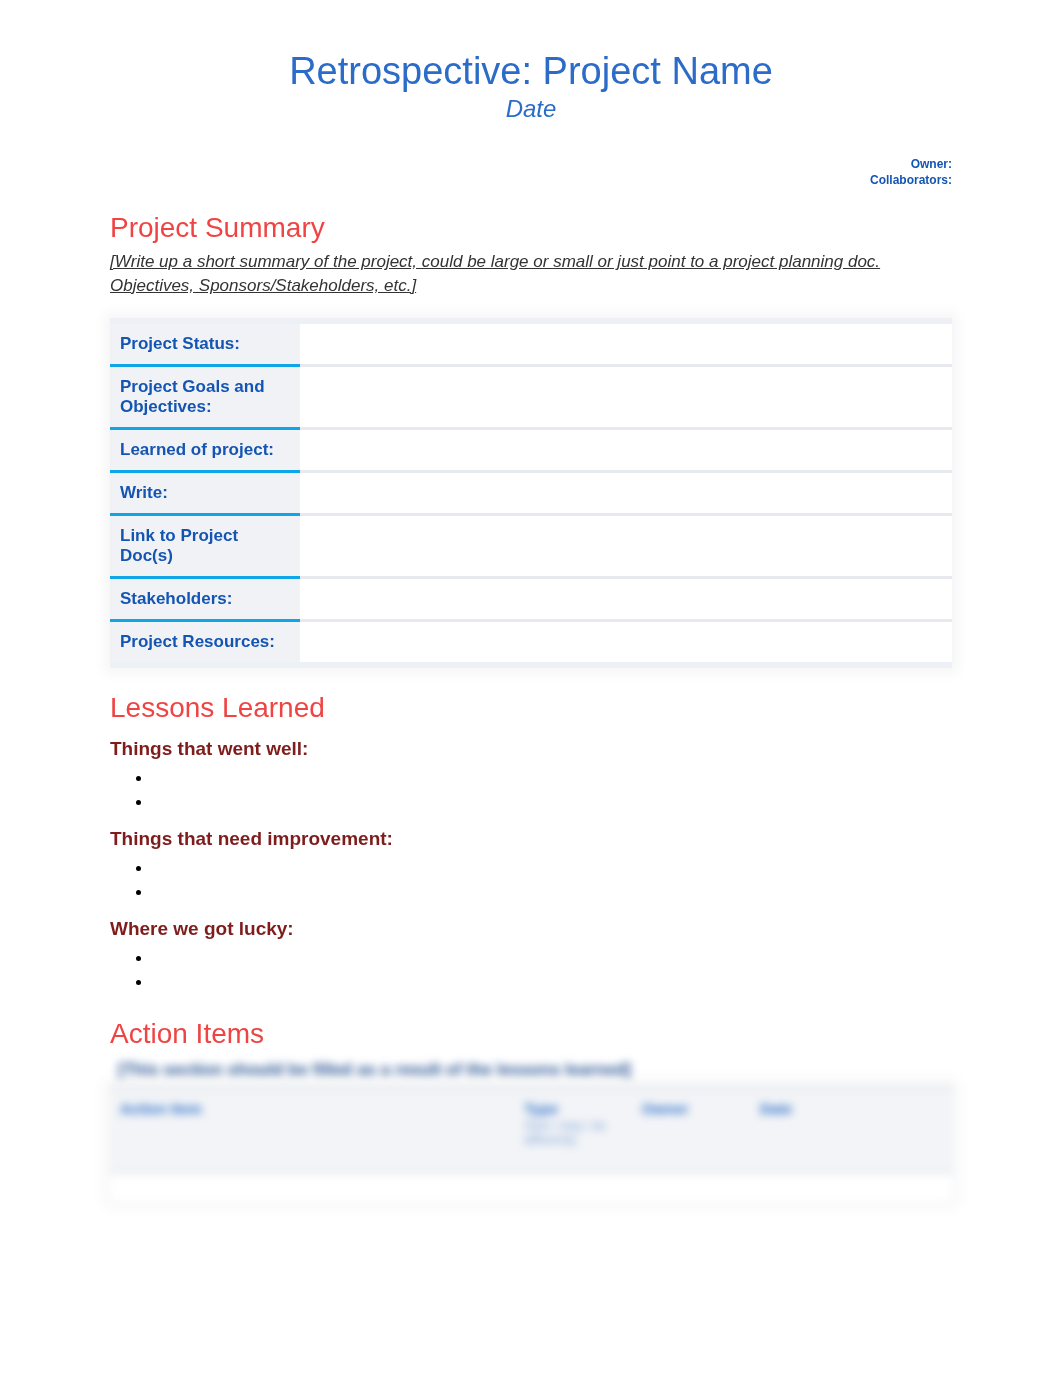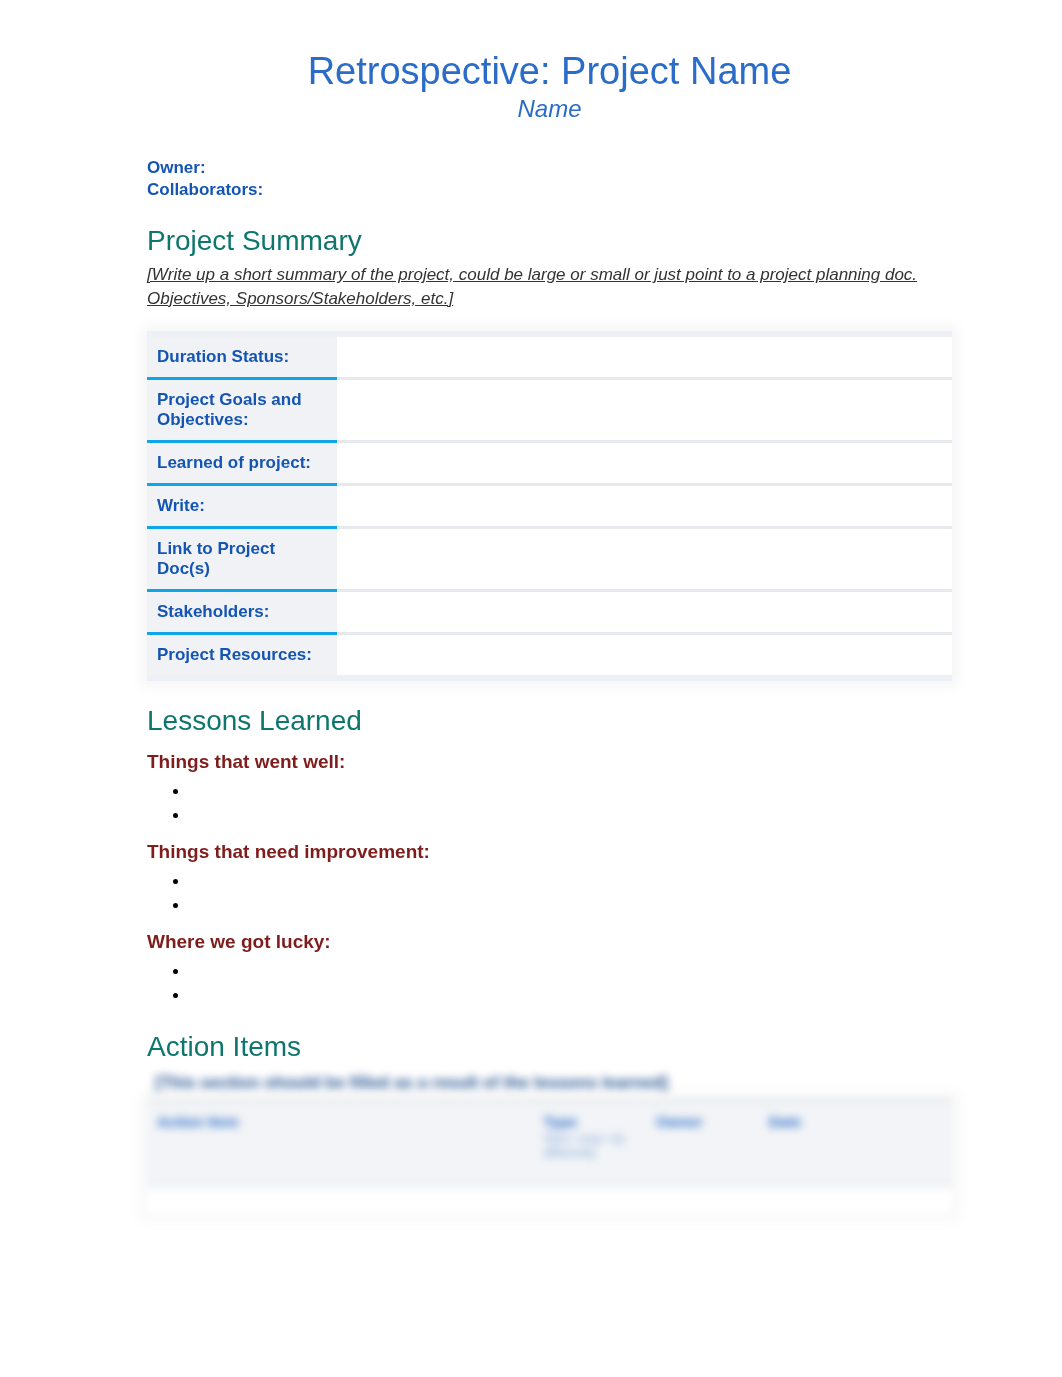--- a/index.html
+++ b/index.html
@@ -6,21 +6,20 @@
   body {
     margin: 0;
     padding: 0;
     background: #fff;
     font-family: Arial, Helvetica, sans-serif;
     color: #333;
     width: 1062px;
   }
   .page {
     padding: 50px 110px 80px 110px;
-    margin-left: 37px;
   }
   .title {
     text-align: center;
     font-family: "Trebuchet MS", "Lucida Grande", sans-serif;
     font-size: 38px;
     color: #2a6cc8;
     margin: 0;
     font-weight: 400;
   }
   .subtitle {
@@ -28,27 +27,28 @@
     font-family: "Trebuchet MS", "Lucida Grande", sans-serif;
     font-style: italic;
     font-size: 24px;
     color: #2a6cc8;
     margin: 2px 0 34px 0;
     font-weight: 400;
   }
   .meta-label {
     color: #1455b3;
     font-weight: bold;
-    font-size: 17px;
+    font-size: 12px;
     margin: 0;
     line-height: 1.3;
+    text-align: right;
   }
   h2.section {
     font-family: "Trebuchet MS", "Lucida Grande", sans-serif;
-    color: #0f766e;
+    color: #ef4444;
     font-weight: 400;
     font-size: 28px;
     margin: 24px 0 4px 0;
   }
   .summary-instr {
     font-style: italic;
     font-size: 17px;
     color: #333;
     margin: 6px 0 20px 0;
     line-height: 1.4;
@@ -133,32 +133,32 @@
     background: #fff;
     height: 30px;
     border-top: 3px solid #e6e9ee;
   }
 </style>
 </head>
 <body>
 
 <div class="page">
   <h1 class="title">Retrospective: Project Name</h1>
-  <div class="subtitle">Name</div>
+  <div class="subtitle">Date</div>
 
   <p class="meta-label">Owner:</p>
   <p class="meta-label">Collaborators:</p>
 
   <h2 class="section">Project Summary</h2>
   <p class="summary-instr">[Write up a short summary of the project, could be large or small or just point to a project planning doc. Objectives, Sponsors/Stakeholders, etc.]</p>
 
   <table class="info-table">
     <tbody>
         <tr>
-      <td class="label">Duration Status:</td>
+      <td class="label">Project Status:</td>
       <td class="val"></td>
     </tr>
     <tr>
       <td class="label">Project Goals and Objectives:</td>
       <td class="val"></td>
     </tr>
     <tr>
       <td class="label">Learned of project:</td>
       <td class="val"></td>
     </tr>

